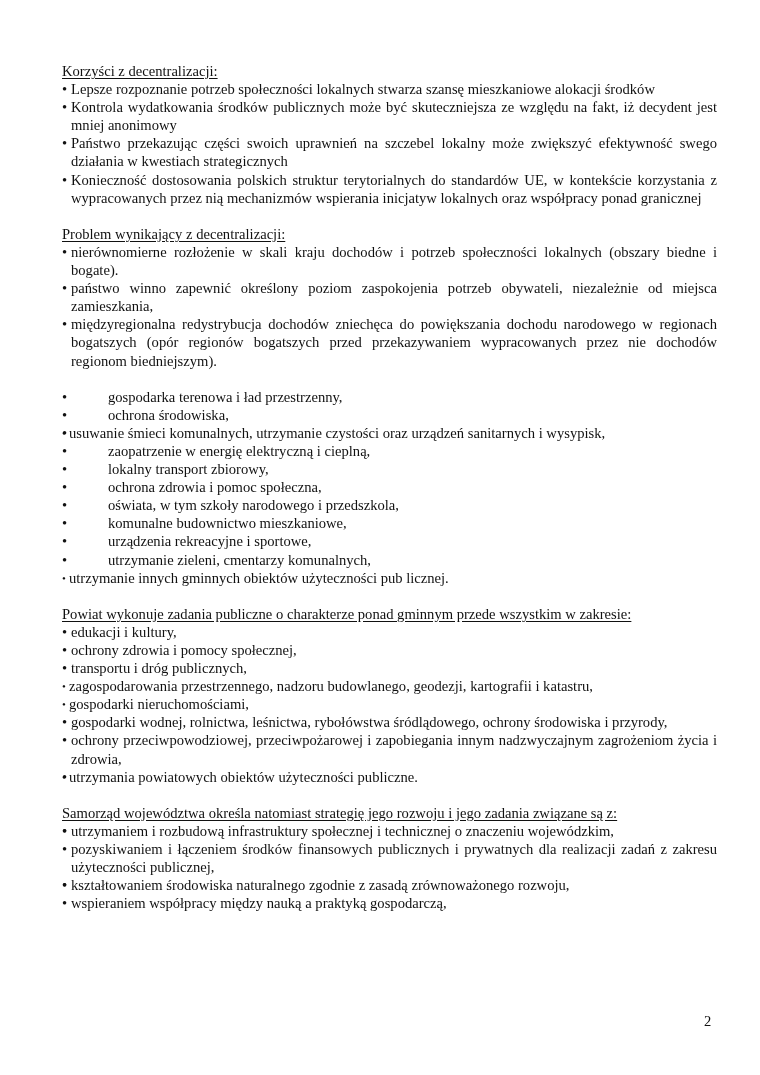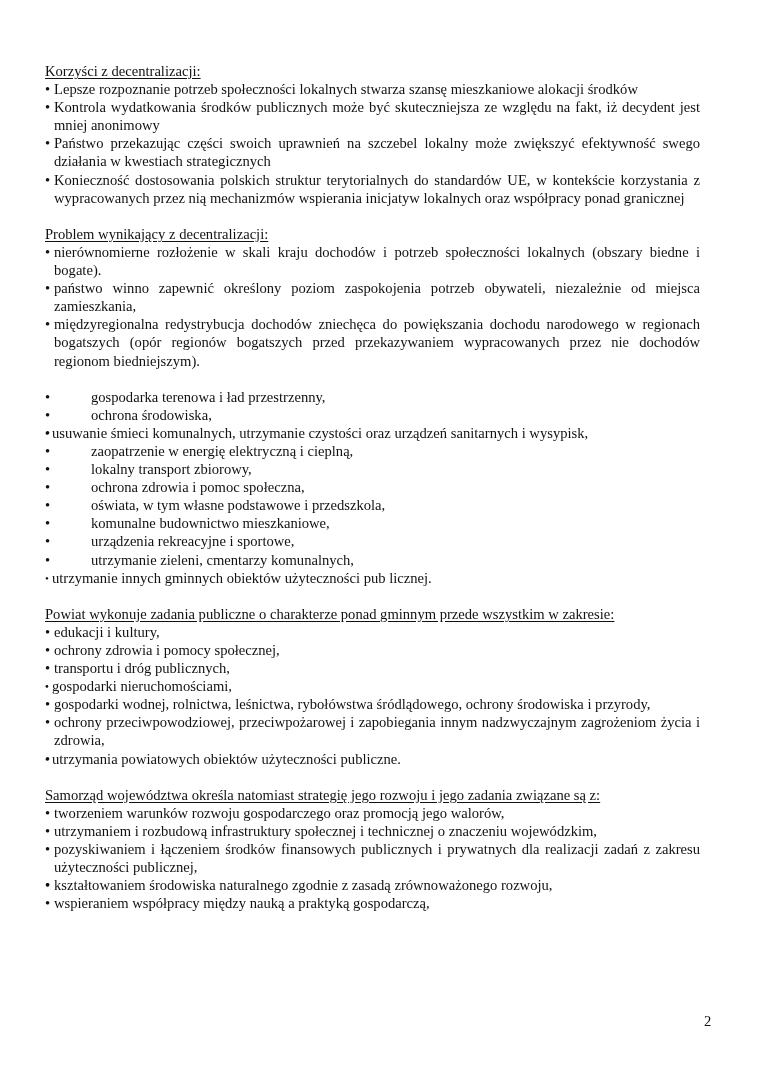--- a/index.html
+++ b/index.html
@@ -1,18 +1,18 @@
 <!DOCTYPE html>
 <html><head>
 <meta charset="utf-8">
 <style>
   html, body { margin: 0; padding: 0; background: #ffffff; }
   body { width: 760px; height: 1075px; position: relative; overflow: hidden;
          font-family: "Liberation Serif", "DejaVu Serif", serif; color: #111; }
-  .page { position: absolute; left: 45px; top: 62px; width: 655px;
+  .page { position: absolute; left: 62px; top: 62px; width: 655px;
           font-size: 14.6px; line-height: 18.1px; }
   .section { margin: 0 0 18.1px 0; }
   .heading { text-decoration: underline; text-underline-offset: 2px; display: block; }
   .list { margin: 0; padding: 0; list-style: none; }
   .item { position: relative; padding-left: 9px; text-align: justify; }
   .item .bullet { position: absolute; left: 0; top: 0; }
   .tab-item { position: relative; padding-left: 46px; }
   .tab-item .bullet { position: absolute; left: 0; top: 0; }
   .small-item { position: relative; padding-left: 7px; }
   .small-item .bullet { position: absolute; left: 0; top: 0; font-size: 11px; }
@@ -44,47 +44,47 @@
 
   <div class="section">
     <ul class="list">
       <li class="tab-item"><span class="bullet">•</span><span>gospodarka terenowa i ład przestrzenny,</span></li>
       <li class="tab-item"><span class="bullet">•</span><span>ochrona środowiska,</span></li>
       <li class="tab-item"><span class="bullet">•</span></li>
       <li class="small-item"><span class="bullet">•</span><span>usuwanie śmieci komunalnych, utrzymanie czystości oraz urządzeń sanitarnych i wysypisk,</span></li>
       <li class="tab-item"><span class="bullet">•</span><span>zaopatrzenie w energię elektryczną i cieplną,</span></li>
       <li class="tab-item"><span class="bullet">•</span><span>lokalny transport zbiorowy,</span></li>
       <li class="tab-item"><span class="bullet">•</span><span>ochrona zdrowia i pomoc społeczna,</span></li>
-      <li class="tab-item"><span class="bullet">•</span><span>oświata, w tym własne podstawowe i przedszkola,</span></li>
+      <li class="tab-item"><span class="bullet">•</span><span>oświata, w tym szkoły narodowego i przedszkola,</span></li>
       <li class="tab-item"><span class="bullet">•</span><span>komunalne budownictwo mieszkaniowe,</span></li>
       <li class="tab-item"><span class="bullet">•</span><span>urządzenia rekreacyjne i sportowe,</span></li>
       <li class="tab-item"><span class="bullet">•</span><span>utrzymanie zieleni, cmentarzy komunalnych,</span></li>
       <li class="small-item"><span class="bullet">•</span><span>utrzymanie innych gminnych obiektów użyteczności pub licznej.</span></li>
     </ul>
   </div>
 
   <div class="section">
     <span class="heading">Powiat wykonuje zadania publiczne o charakterze  ponad gminnym przede wszystkim w zakresie:</span>
     <ul class="list">
       <li class="item"><span class="bullet">•</span><span>edukacji i kultury,</span></li>
       <li class="item"><span class="bullet">•</span><span>ochrony zdrowia i pomocy społecznej,</span></li>
       <li class="item"><span class="bullet">•</span><span>transportu i dróg publicznych,</span></li>
-      <li class="small-item"><span class="bullet">•</span></li>
+      <li class="small-item"><span class="bullet">•</span><span>zagospodarowania przestrzennego, nadzoru budowlanego, geodezji, kartografii i katastru,</span></li>
       <li class="small-item"><span class="bullet">•</span><span>gospodarki nieruchomościami,</span></li>
       <li class="item"><span class="bullet">•</span><span>gospodarki wodnej, rolnictwa, leśnictwa, rybołówstwa śródlądowego, ochrony środowiska i przyrody,</span></li>
       <li class="item"><span class="bullet">•</span><span>ochrony przeciwpowodziowej, przeciwpożarowej i zapobiegania innym nadzwyczajnym zagrożeniom życia i zdrowia,</span></li>
       <li class="item"><span class="bullet">•</span></li>
       <li class="small-item"><span class="bullet">•</span><span>utrzymania powiatowych obiektów użyteczności publiczne.</span></li>
     </ul>
   </div>
 
   <div class="section">
     <span class="heading">Samorząd województwa określa natomiast strategię  jego rozwoju i jego zadania związane są  z:</span>
     <ul class="list">
-      <li class="item"><span class="bullet">•</span><span>tworzeniem warunków rozwoju gospodarczego oraz promocją jego walorów,</span></li>
+      <li class="item"><span class="bullet">•</span></li>
       <li class="item"><span class="bullet">•</span><span>utrzymaniem i rozbudową infrastruktury społecznej i technicznej o znaczeniu wojewódzkim,</span></li>
       <li class="item"><span class="bullet">•</span><span>pozyskiwaniem i łączeniem środków finansowych publicznych i prywatnych dla realizacji zadań z zakresu użyteczności publicznej,</span></li>
       <li class="item"><span class="bullet">•</span></li>
       <li class="item"><span class="bullet">•</span><span>kształtowaniem środowiska naturalnego zgodnie z zasadą zrównoważonego rozwoju,</span></li>
       <li class="item"><span class="bullet">•</span><span>wspieraniem współpracy między nauką a praktyką gospodarczą,</span></li>
     </ul>
   </div>
 </div>
 
 <div class="page-number">2</div>

